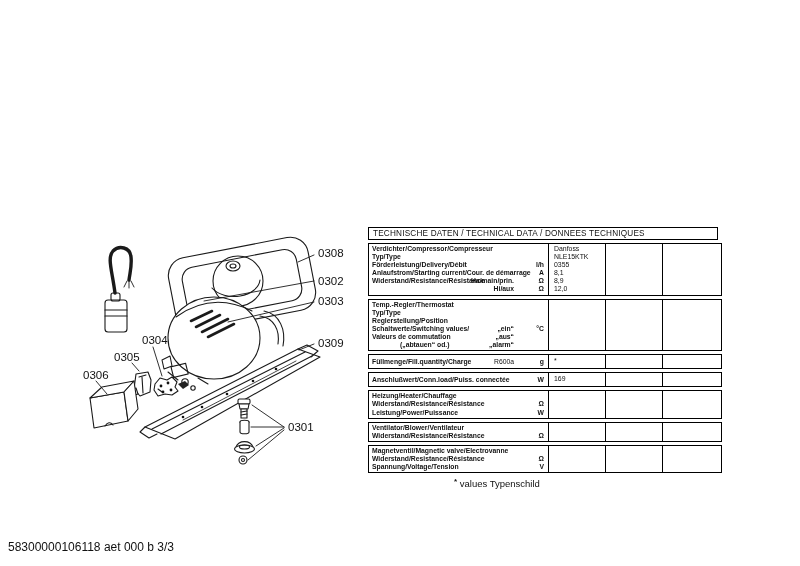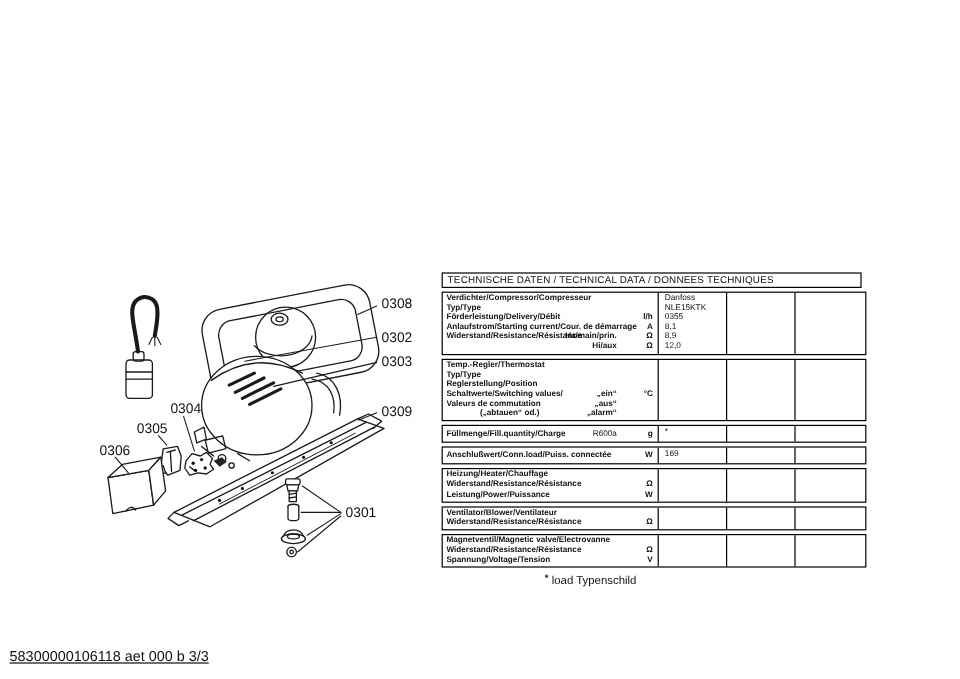--- a/index.html
+++ b/index.html
@@ -27,21 +27,21 @@
   .line .lbl{position:absolute;left:0;top:0;white-space:nowrap;}
   .line .mid{position:absolute;right:32px;top:0;white-space:nowrap;}
   .line .mid.rg{font-weight:normal;}
   .line .unit{position:absolute;right:2px;top:0;}
   .vals{font-size:6.9px;line-height:8.1px;font-weight:normal;padding:1px 0 0 5px;}
   .pad-single .desc{padding-top:3px;padding-bottom:2px;}
 
   
   .footnote{position:absolute;left:454px;top:477px;font-size:9.5px;}
   .footnote .fn-star{vertical-align:3px;font-size:8px;font-weight:bold;}
-  .doc-number{position:absolute;left:8px;top:540px;font-size:12px;text-decoration:underline;}
+  .doc-number{position:absolute;left:8px;top:540px;font-size:12px;}
 </style>
 </head>
 <body>
 
 <div class="diagram">
   <svg width="310" height="250" viewBox="40 225 310 250" xmlns="http://www.w3.org/2000/svg">
     <g stroke="#1a1a1a" stroke-width="1.1" fill="none" stroke-linejoin="round" stroke-linecap="round">
 
       <g>
         <rect x="-71" y="-37" width="142" height="74" rx="18" transform="translate(230 284) rotate(-11)" fill="#fff"></rect>
@@ -316,16 +316,16 @@
         </div>
     </div>
     <div class="col"></div>
     <div class="col"></div>
     <div class="col last"></div>
   </div>
 </div>
 
 <div class="footnote">
   <span class="fn-star">*</span>
-  <span>load Typenschild</span>
+  <span>values Typenschild</span>
 </div>
 
 <div class="doc-number">58300000106118 aet 000 b 3/3</div>
 
 </body></html>

